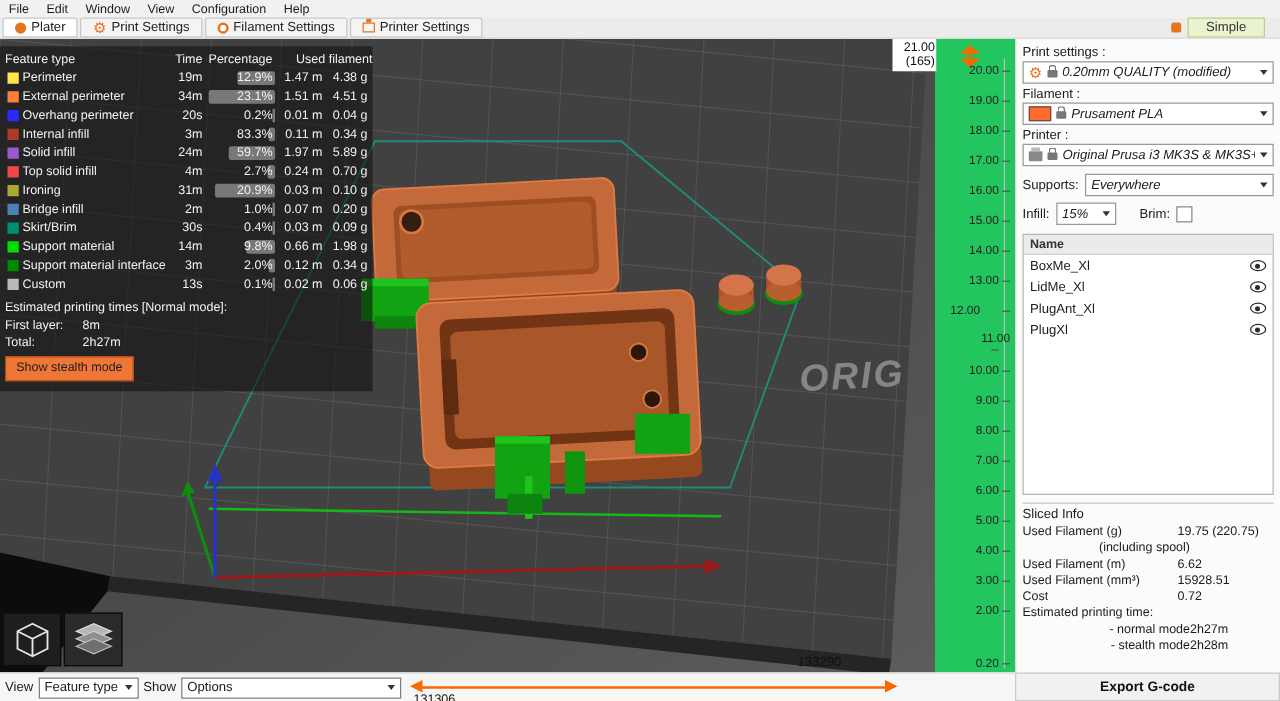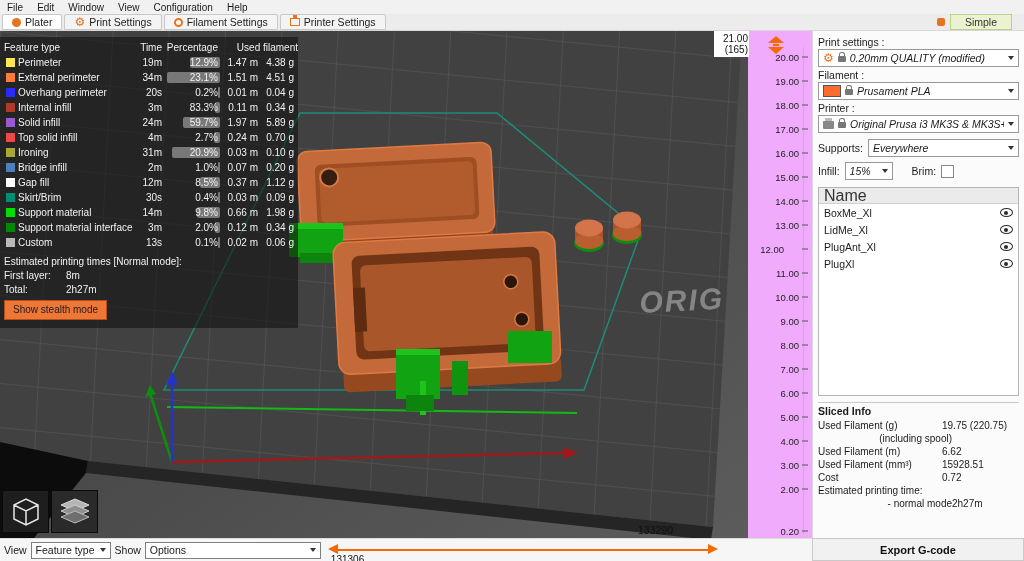--- a/index.html
+++ b/index.html
@@ -55,21 +55,21 @@
 
   
   .viewbtns{position:absolute;left:2px;top:459px;display:flex;gap:2px;z-index:3;}
   .vbtn{width:45px;height:41px;background:#1e1e1e;border:1px solid #0a0a0a;display:flex;
         align-items:center;justify-content:center;cursor:pointer;}
   .vbtn.preview{background:#2a2a2a;}
 
   .gnum{position:absolute;left:638px;top:493px;font-size:10.5px;color:#101010;z-index:3;}
 
   
-  .vslider{position:absolute;top:31px;left:748px;width:64px;height:507px;background:#f0abfc;z-index:4;}
+  .vslider{position:absolute;top:31px;left:748px;width:64px;height:507px;background:#22c55e;z-index:4;}
   .curval{position:absolute;left:-34px;top:0;width:33px;background:#fff;text-align:right;font-size:10px;
           line-height:11px;color:#111;padding:2px 1px;}
   .vhandle{position:absolute;left:20px;top:5px;cursor:pointer;}
   .vaxis{position:absolute;left:55px;top:16px;height:488px;width:1px;background:#BBB;}
   .tick{position:absolute;right:4px;display:flex;align-items:center;gap:3px;transform:translateY(-50%);
         font-size:9.5px;color:#222;}
   .tick-mark{width:6px;height:1px;background:#555;}
   .blayer{position:absolute;right:14px;top:507px;font-size:9.5px;color:#222;}
 
   
@@ -89,28 +89,28 @@
   .swatch{width:16px;height:10px;border:1px solid #555;flex:none;}
   .pico{width:11px;height:8px;background:#888;border-radius:1px;position:relative;flex:none;margin-top:2px;}
   .pico::before{content:"";position:absolute;left:2px;top:-3px;width:7px;height:3px;background:#BBB;}
   .row-sup{display:flex;align-items:center;gap:5px;margin-top:6px;}
   .row-sup .combo{flex:1;margin:0;}
   .row-inf{display:flex;align-items:center;gap:5px;margin-top:5px;}
   .combo.small{width:48px;margin:0;}
   .cb{width:11px;height:11px;border:1px solid #888;background:#fff;cursor:pointer;}
   .objlist{margin-top:7px;border:1px solid #B5B5B5;background:#fff;height:207px;overflow:hidden;}
   .obj-head{height:15px;line-height:15px;background:#EBEBEB;border-bottom:1px solid #D0D0D0;
-            padding:0 5px;font-size:16px;color:#333;}
+            padding:0 5px;font-size:10px;color:#333;font-weight:bold;}
   .obj-row{display:flex;align-items:center;height:17px;padding:0 5px;cursor:pointer;}
   .obj-row .eye{margin-left:auto;}
   .eye{position:relative;width:13px;height:9px;border:1px solid #2b2b2b;border-radius:50%;
        box-sizing:border-box;cursor:pointer;}
   .eye::after{content:"";position:absolute;left:3px;top:1.5px;width:4px;height:4px;border-radius:50%;background:#2b2b2b;}
   .sliced{margin-top:6px;border-top:1px solid #C8C8C8;padding-top:2px;}
-  .si-title{font-weight:bold;margin-bottom:2px;}
+  .si-title{font-weight:normal;margin-bottom:2px;}
   .si-row{display:flex;font-size:10px;line-height:13px;}
   .si-row.ind .si-lab{padding-left:10px;text-align:right;}
   .si-lab{width:124px;flex:none;white-space:nowrap;}
   .si-val{flex:1;white-space:nowrap;}
   .export-btn{position:absolute;top:538px;left:812px;width:212px;height:23px;background:#F1F1F1;
               border:1px solid #C9C9C9;box-sizing:border-box;display:flex;align-items:center;
               justify-content:center;font-weight:bold;font-size:11px;color:#111;cursor:pointer;z-index:5;}
 
   
   .bbar{position:absolute;top:538px;left:0;width:812px;height:23px;background:#F6F6F6;border-top:1px solid #DDD;
@@ -343,31 +343,20 @@
           <span class="lname">Bridge infill</span>
           <span class="ltime">2m</span>
           <span class="pcell">
             <span class="pbar" style="width: 2.3px;"></span>
             <span class="ptxt">1.0%</span>
           </span>
           <span class="lm">0.07 m</span>
           <span class="lg">0.20 g</span>
         </div>
         <div class="lrow">
-          <span class="chip" style="background: rgb(255, 255, 255);"></span>
-          <span class="lname">Gap fill</span>
-          <span class="ltime">12m</span>
-          <span class="pcell">
-            <span class="pbar" style="width: 19.55px;"></span>
-            <span class="ptxt">8.5%</span>
-          </span>
-          <span class="lm">0.37 m</span>
-          <span class="lg">1.12 g</span>
-        </div>
-        <div class="lrow">
           <span class="chip" style="background: rgb(0, 143, 114);"></span>
           <span class="lname">Skirt/Brim</span>
           <span class="ltime">30s</span>
           <span class="pcell">
             <span class="pbar" style="width: 2px;"></span>
             <span class="ptxt">0.4%</span>
           </span>
           <span class="lm">0.03 m</span>
           <span class="lg">0.09 g</span>
         </div>
@@ -474,21 +463,21 @@
         <span class="tick-mark"></span>
       </div>
       <div class="tick" style="top: 194px;">
         <span class="tick-label">13.00</span>
         <span class="tick-mark"></span>
       </div>
       <div class="tick" style="top: 218px; gap: 18px;">
         <span class="tick-label">12.00</span>
         <span class="tick-mark"></span>
       </div>
-      <div class="tick" style="top: 242px;">
+      <div class="tick" style="top: 242px; flex-direction: column;">
         <span class="tick-label">11.00</span>
         <span class="tick-mark"></span>
       </div>
       <div class="tick" style="top: 266px;">
         <span class="tick-label">10.00</span>
         <span class="tick-mark"></span>
       </div>
       <div class="tick" style="top: 290px;">
         <span class="tick-label">9.00</span>
         <span class="tick-mark"></span>
@@ -618,20 +607,24 @@
           <span class="si-val">0.72</span>
         </div>
         <div class="si-row">
           <span class="si-lab">Estimated printing time:</span>
           <span class="si-val"></span>
         </div>
         <div class="si-row ind">
           <span class="si-lab">- normal mode</span>
           <span class="si-val">2h27m</span>
         </div>
+        <div class="si-row ind">
+          <span class="si-lab">- stealth mode</span>
+          <span class="si-val">2h28m</span>
+        </div>
       </div>
   </div>
 </div>
 
 <div class="export-btn">Export G-code</div>
 
 <div class="bbar">
   <span>View</span>
   <div class="sel view">
     <span class="val">Feature type</span>

